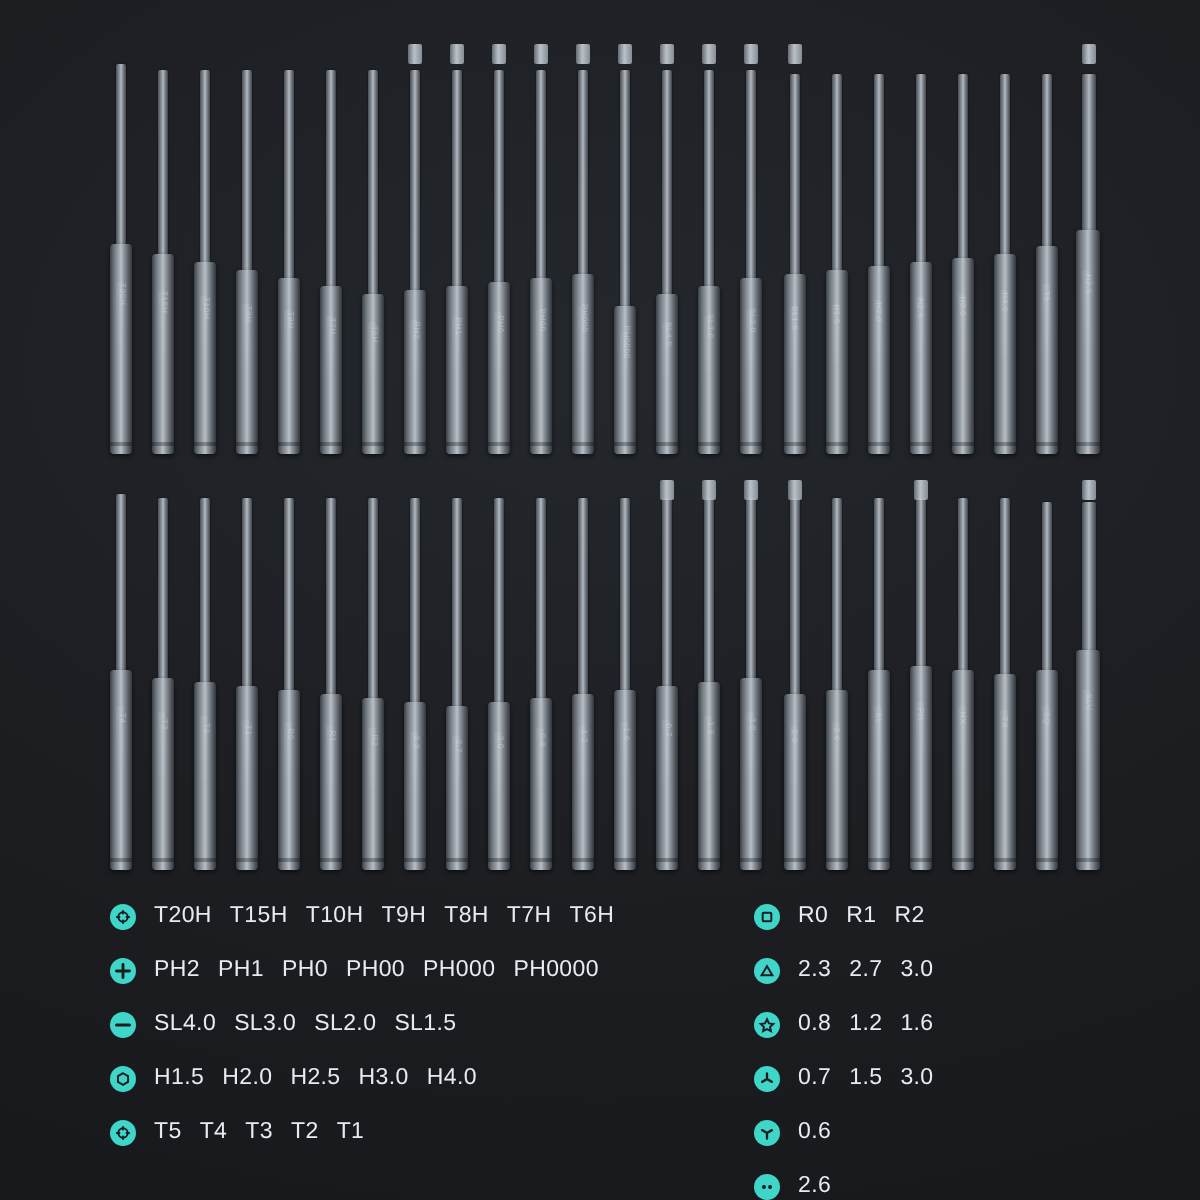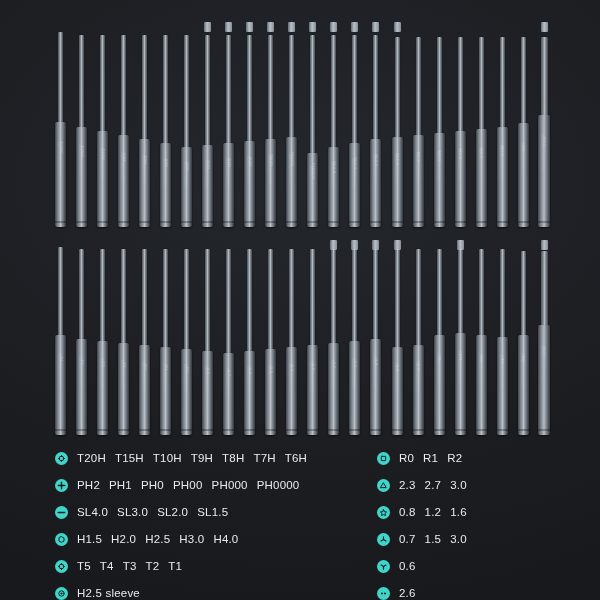--- a/index.html
+++ b/index.html
@@ -582,31 +582,20 @@
             </svg>
           </span>
           <span class="legend-labels">
             <span>T5</span>
             <span>T4</span>
             <span>T3</span>
             <span>T2</span>
             <span>T1</span>
           </span>
         </div>
-        <div class="legend-line">
-          <span class="legend-icon" style="background: rgb(63, 214, 201);">
-            <svg width="9" height="9" viewBox="0 0 10 10">
-              <circle cx="5" cy="5" r="3" stroke="#1b1d21" stroke-width="1.1" fill="none" stroke-linecap="round"></circle>
-              <circle cx="5" cy="5" r="1.2" fill="#1b1d21"></circle>
-            </svg>
-          </span>
-          <span class="legend-labels">
-            <span>H2.5 sleeve</span>
-          </span>
-        </div>
       </div>
     <div class="legend-col right">
         <div class="legend-line">
           <span class="legend-icon" style="background: rgb(63, 214, 201);">
             <svg width="9" height="9" viewBox="0 0 10 10">
               <rect x="2.6" y="2.6" width="4.8" height="4.8" rx="0.6" stroke="#1b1d21" stroke-width="1.1" fill="none" stroke-linecap="round"></rect>
             </svg>
           </span>
           <span class="legend-labels">
             <span>R0</span>

